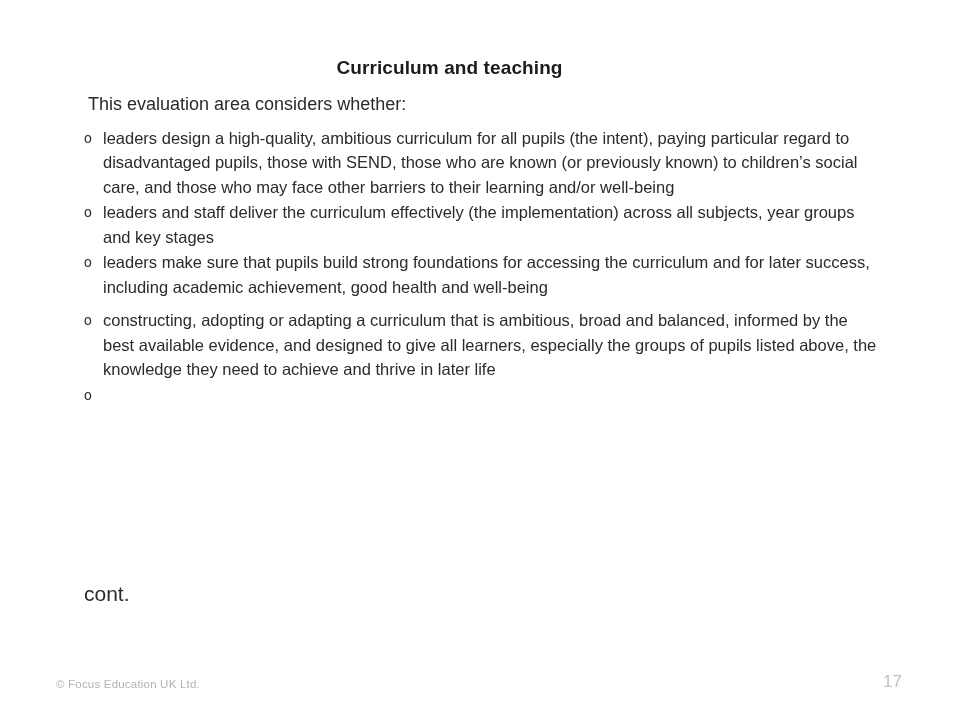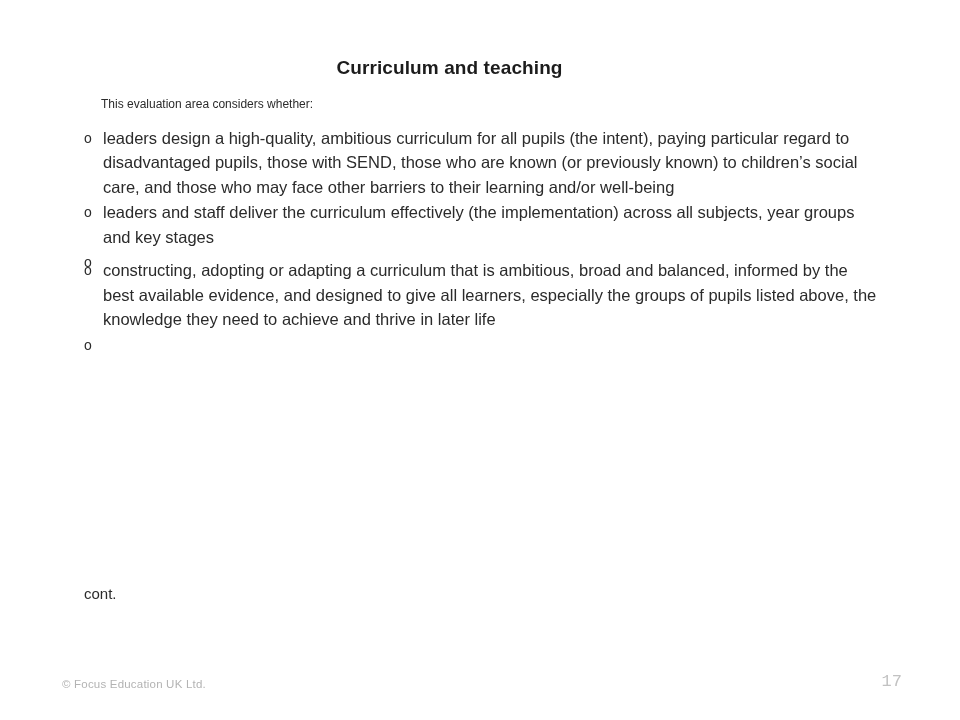--- a/index.html
+++ b/index.html
@@ -35,24 +35,24 @@
   }
 
   .body {
     position: absolute;
     top: 92px;
     left: 84px;
     width: 796px;
   }
 
   .para {
-    font-size: 12px;
+    font-size: 18px;
     line-height: 24.5px;
     color: #2b2b2b;
-    margin: 0 0 9px 17px;
+    margin: 0 0 9px 4px;
   }
 
   .para.spaced-top {
     margin-top: 14px;
   }
 
   .bullet-list {
     margin: 0 0 9px 0;
     padding: 0;
     list-style: none;
@@ -73,41 +73,40 @@
     top: 0;
     font-size: 14px;
     line-height: 24.5px;
     color: #2b2b2b;
   }
 
   .cont-note {
     position: absolute;
     top: 582px;
     left: 84px;
-    font-size: 15px;
+    font-size: 21px;
     line-height: 24.5px;
     color: #2b2b2b;
   }
 
   .footer-copyright {
     position: absolute;
-    left: 62px;
+    left: 56px;
     top: 678px;
     font-size: 11.5px;
     color: #b3b3b3;
     letter-spacing: 0.2px;
   }
 
   .footer-page-number {
     position: absolute;
     right: 58px;
     top: 672px;
     font-size: 17px;
     color: #c2c2c2;
-    font-family: Liberation Mono, monospace;
   }
 </style>
 </head>
 <body>
 
 <div class="slide">
 
   <div class="slide-title">Curriculum and teaching</div>
 
   <div class="body">
@@ -118,20 +117,21 @@
       <li class="bullet">
         <span class="bullet-marker">o</span>
         <span>leaders design a high-quality, ambitious curriculum for all pupils (the intent), paying particular regard to disadvantaged pupils, those with SEND, those who are known (or previously known) to children’s social care, and those who may face other barriers to their learning and/or well-being</span>
       </li>
       <li class="bullet">
         <span class="bullet-marker">o</span>
         <span>leaders and staff deliver the curriculum effectively (the implementation) across all subjects, year groups and key stages</span>
       </li>
       <li class="bullet">
         <span class="bullet-marker">o</span>
+        <span>leaders make sure that pupils build strong foundations for accessing the curriculum and for later success, including academic achievement, good health and well-being</span>
       </li>
     </ul>
 
 
 
     <ul class="bullet-list">
       <li class="bullet">
         <span class="bullet-marker">o</span>
         <span>constructing, adopting or adapting a curriculum that is ambitious, broad and balanced, informed by the best available evidence, and designed to give all learners, especially the groups of pupils listed above, the knowledge they need to achieve and thrive in later life</span>
       </li>

